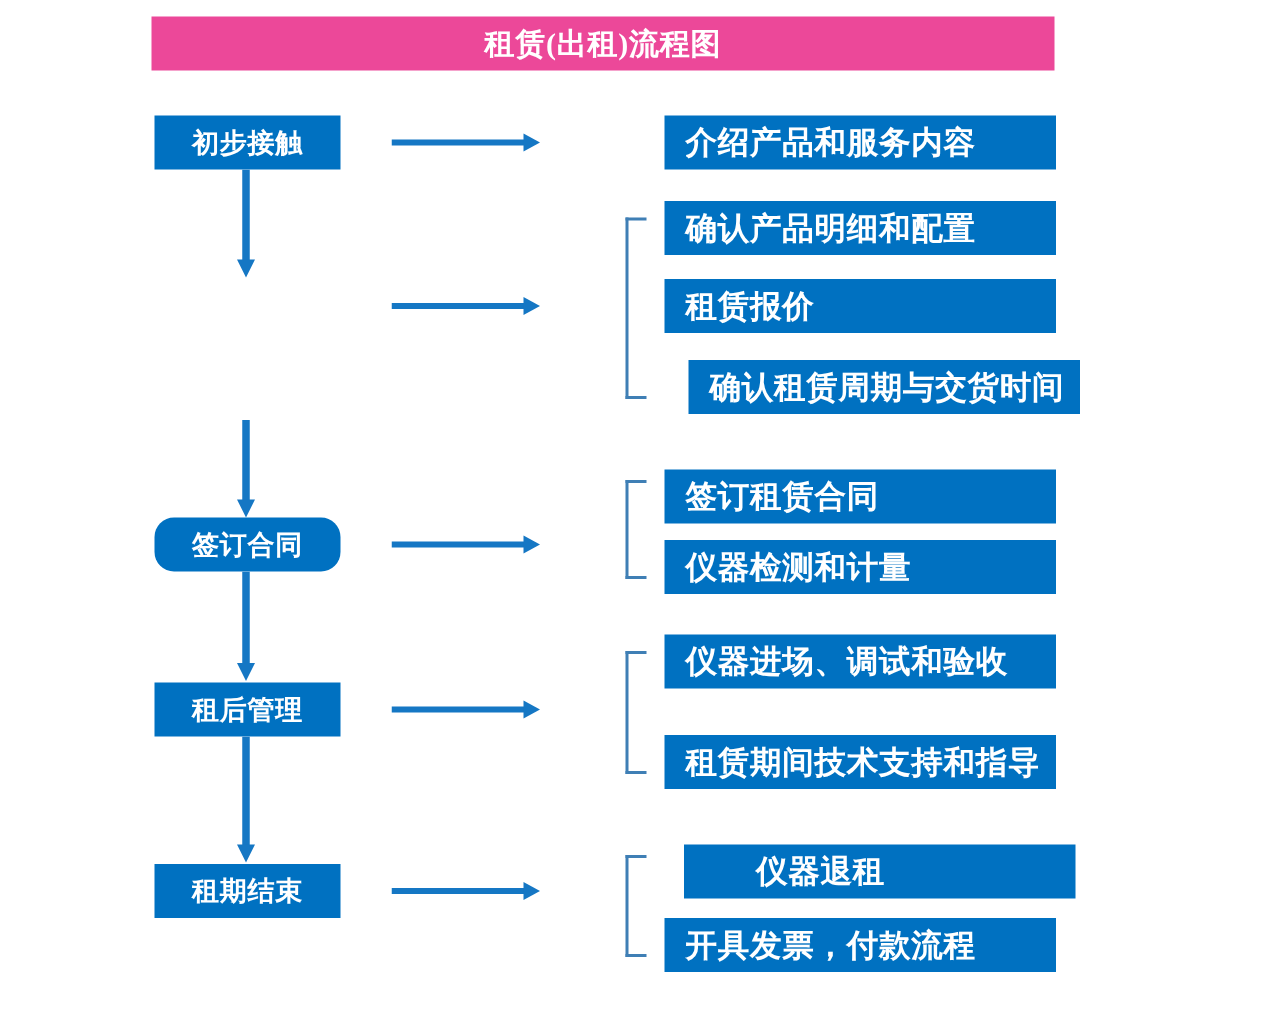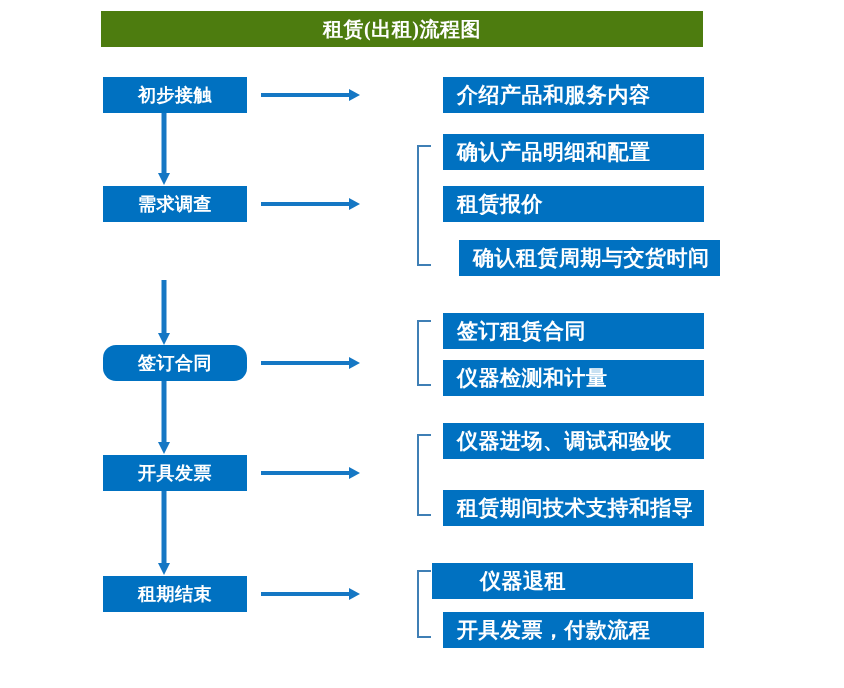--- a/index.html
+++ b/index.html
@@ -18,40 +18,40 @@
     position: relative;
     width: 844px;
     height: 688px;
   }
   .title-banner {
     position: absolute;
     left: 101px;
     top: 11px;
     width: 602px;
     height: 36px;
-    background: #4d7c0f;
+    background: #ec4899;
     color: #ffffff;
     font-size: 20px;
     font-weight: bold;
     display: flex;
     align-items: center;
     justify-content: center;
     letter-spacing: 0.5px;
   }
   .node-box {
     position: absolute;
     background: #0071c1;
     color: #ffffff;
     font-weight: bold;
     display: flex;
     align-items: center;
     box-sizing: border-box;
   }
   .node-left {
-    width: 144px;
+    width: 124px;
     height: 36px;
     justify-content: center;
     font-size: 18px;
     letter-spacing: 0.5px;
   }
   .node-right {
     width: 261px;
     height: 36px;
     justify-content: flex-start;
     padding-left: 14px;
@@ -89,21 +89,20 @@
     <path d="M88 1 L99 7 L88 13 Z" fill="#1577c4"></path>
   </svg>
 
   <div class="node-box node-right" style="left:443px; top:77px;">介绍产品和服务内容</div>
 
   <svg class="v-arrow" style="left:157px; top:113px; width:14px; height:73px;" viewBox="0 0 14 73">
     <path d="M7 0 V62" stroke="#1577c4" stroke-width="5" fill="none"></path>
     <path d="M1 60 L7 72 L13 60 Z" fill="#1577c4"></path>
   </svg>
 
-  <div class="node-box node-left" style="left:103px; top:186px;">需求调查</div>
 
   <svg class="h-arrow" style="left:261px; top:197px; width:100px; height:14px;" viewBox="0 0 100 14">
     <path d="M0 7 H90" stroke="#1577c4" stroke-width="4" fill="none"></path>
     <path d="M88 1 L99 7 L88 13 Z" fill="#1577c4"></path>
   </svg>
 
   <div class="bracket" style="left:417px; top:145px; height:121px;"></div>
 
   <div class="node-box node-right" style="left:443px; top:134px;">确认产品明细和配置</div>
   <div class="node-box node-right" style="left:443px; top:186px;">租赁报价</div>
@@ -124,21 +123,21 @@
   <div class="bracket" style="left:417px; top:320px; height:66px;"></div>
 
   <div class="node-box node-right" style="left:443px; top:360px;">仪器检测和计量</div>
   <div class="node-box node-right" style="left:443px; top:313px;">签订租赁合同</div>
 
   <svg class="v-arrow" style="left:157px; top:381px; width:14px; height:74px;" viewBox="0 0 14 74">
     <path d="M7 0 V63" stroke="#1577c4" stroke-width="5" fill="none"></path>
     <path d="M1 61 L7 73 L13 61 Z" fill="#1577c4"></path>
   </svg>
 
-  <div class="node-box node-left" style="left:103px; top:455px;">开具发票</div>
+  <div class="node-box node-left" style="left:103px; top:455px;">租后管理</div>
 
   <svg class="h-arrow" style="left:261px; top:466px; width:100px; height:14px;" viewBox="0 0 100 14">
     <path d="M0 7 H90" stroke="#1577c4" stroke-width="4" fill="none"></path>
     <path d="M88 1 L99 7 L88 13 Z" fill="#1577c4"></path>
   </svg>
 
   <div class="bracket" style="left:417px; top:434px; height:82px;"></div>
 
   <div class="node-box node-right" style="left:443px; top:490px;">租赁期间技术支持和指导</div>
   <div class="node-box node-right" style="left:443px; top:423px;">仪器进场、调试和验收</div>
@@ -150,16 +149,16 @@
 
   <div class="node-box node-left" style="left:103px; top:576px;">租期结束</div>
 
   <svg class="h-arrow" style="left:261px; top:587px; width:100px; height:14px;" viewBox="0 0 100 14">
     <path d="M0 7 H90" stroke="#1577c4" stroke-width="4" fill="none"></path>
     <path d="M88 1 L99 7 L88 13 Z" fill="#1577c4"></path>
   </svg>
 
   <div class="bracket" style="left:417px; top:570px; height:68px;"></div>
 
-  <div class="node-box node-right" style="left:432px; top:563px;padding-left:48px;">仪器退租</div>
+  <div class="node-box node-right" style="left:456px; top:563px;padding-left:48px;">仪器退租</div>
   <div class="node-box node-right" style="left:443px; top:612px;">开具发票，付款流程</div>
 
 </div>
 
 </body></html>

